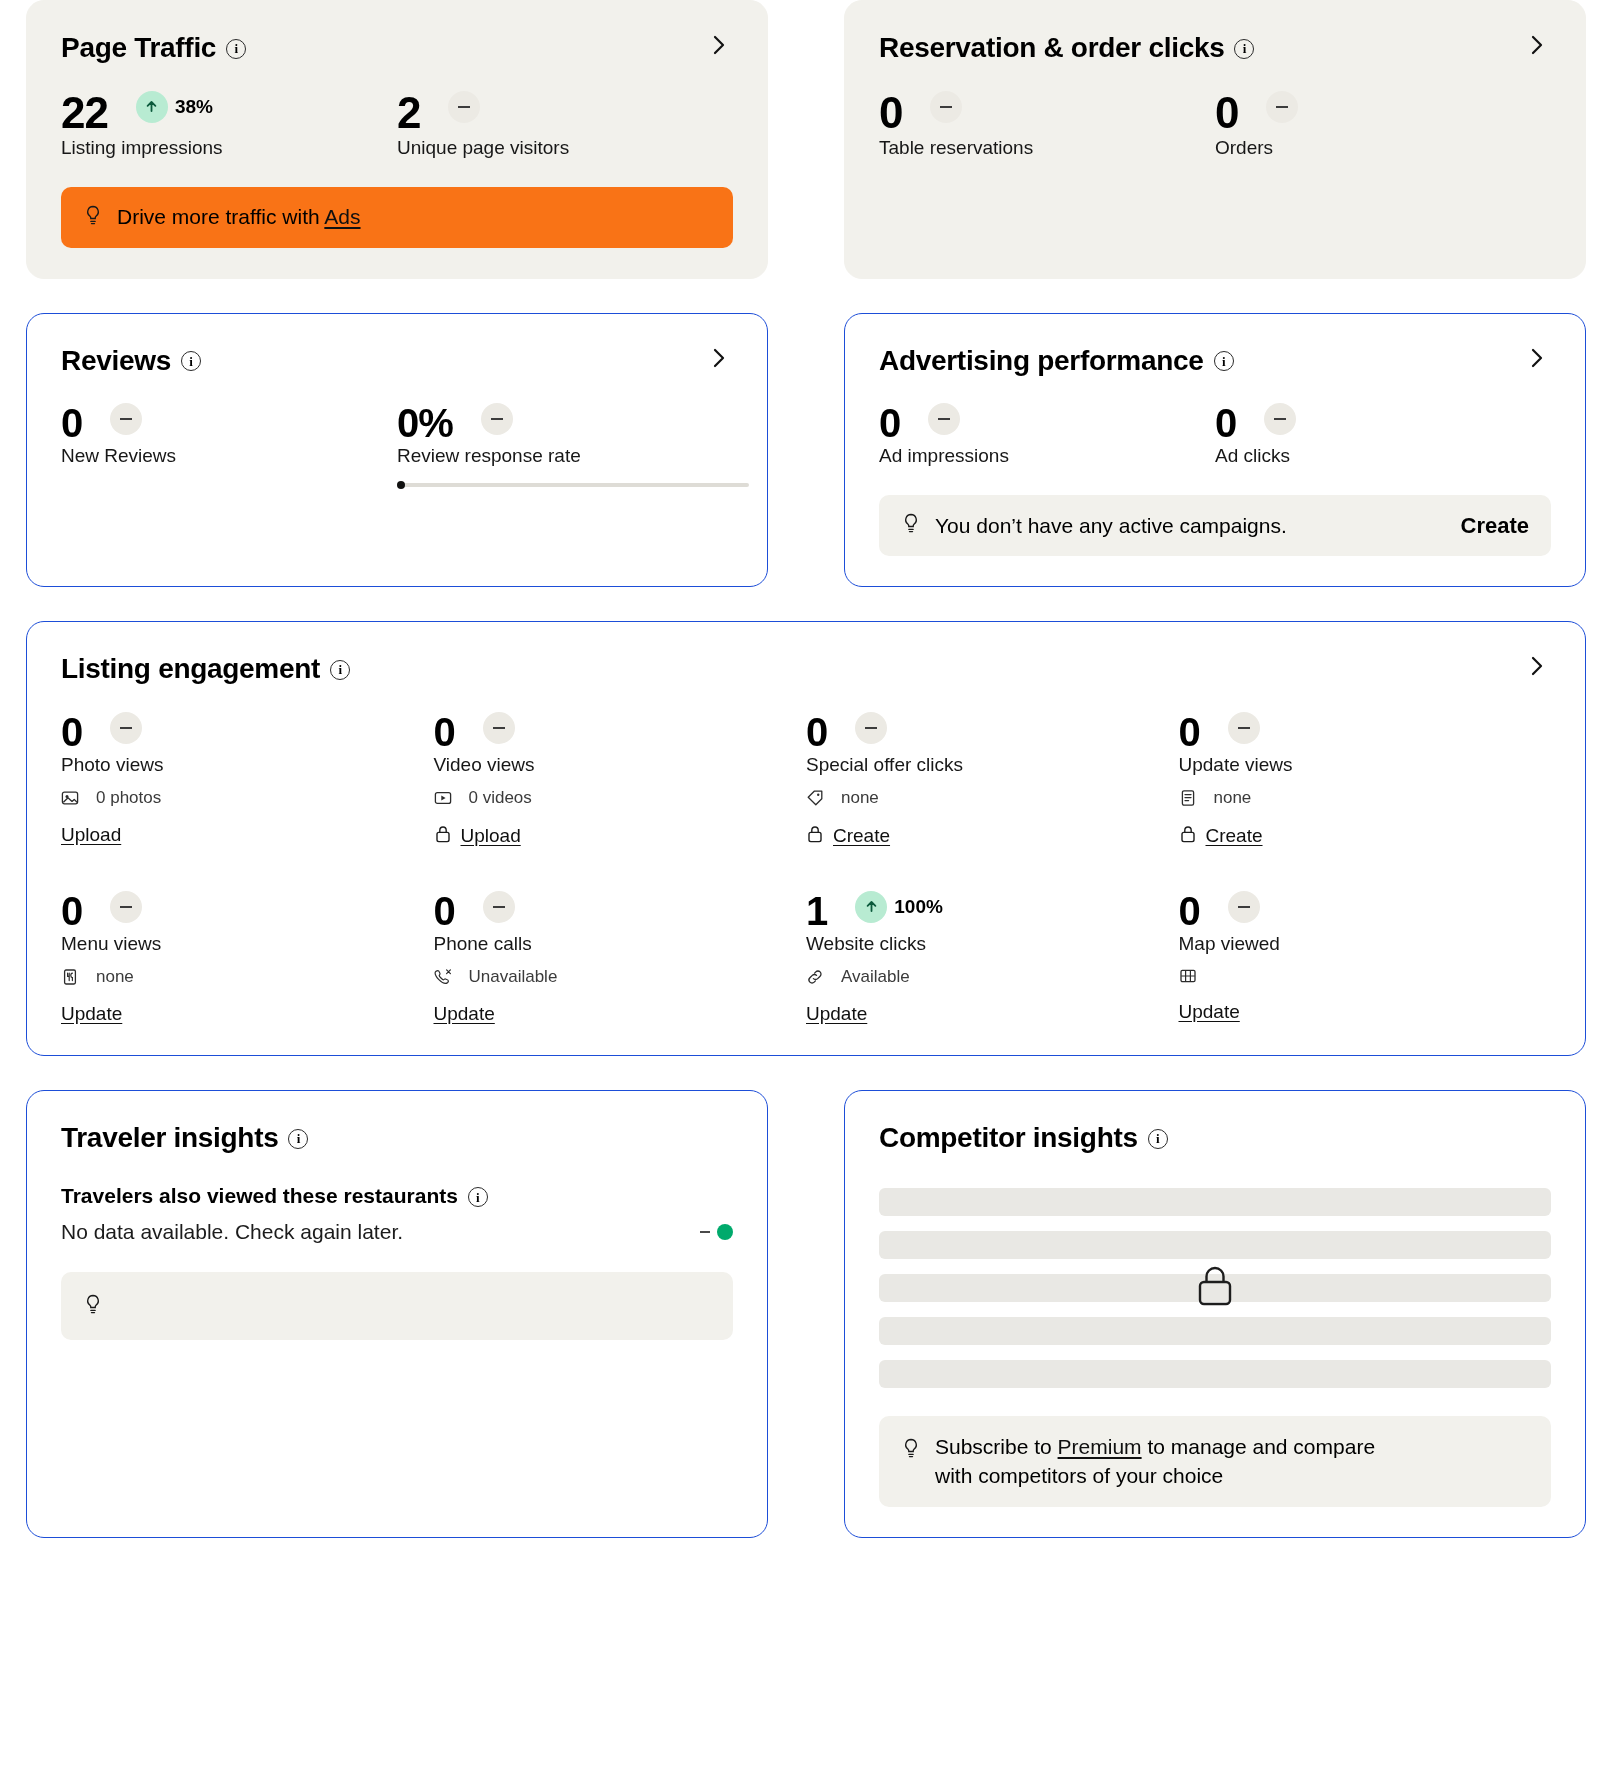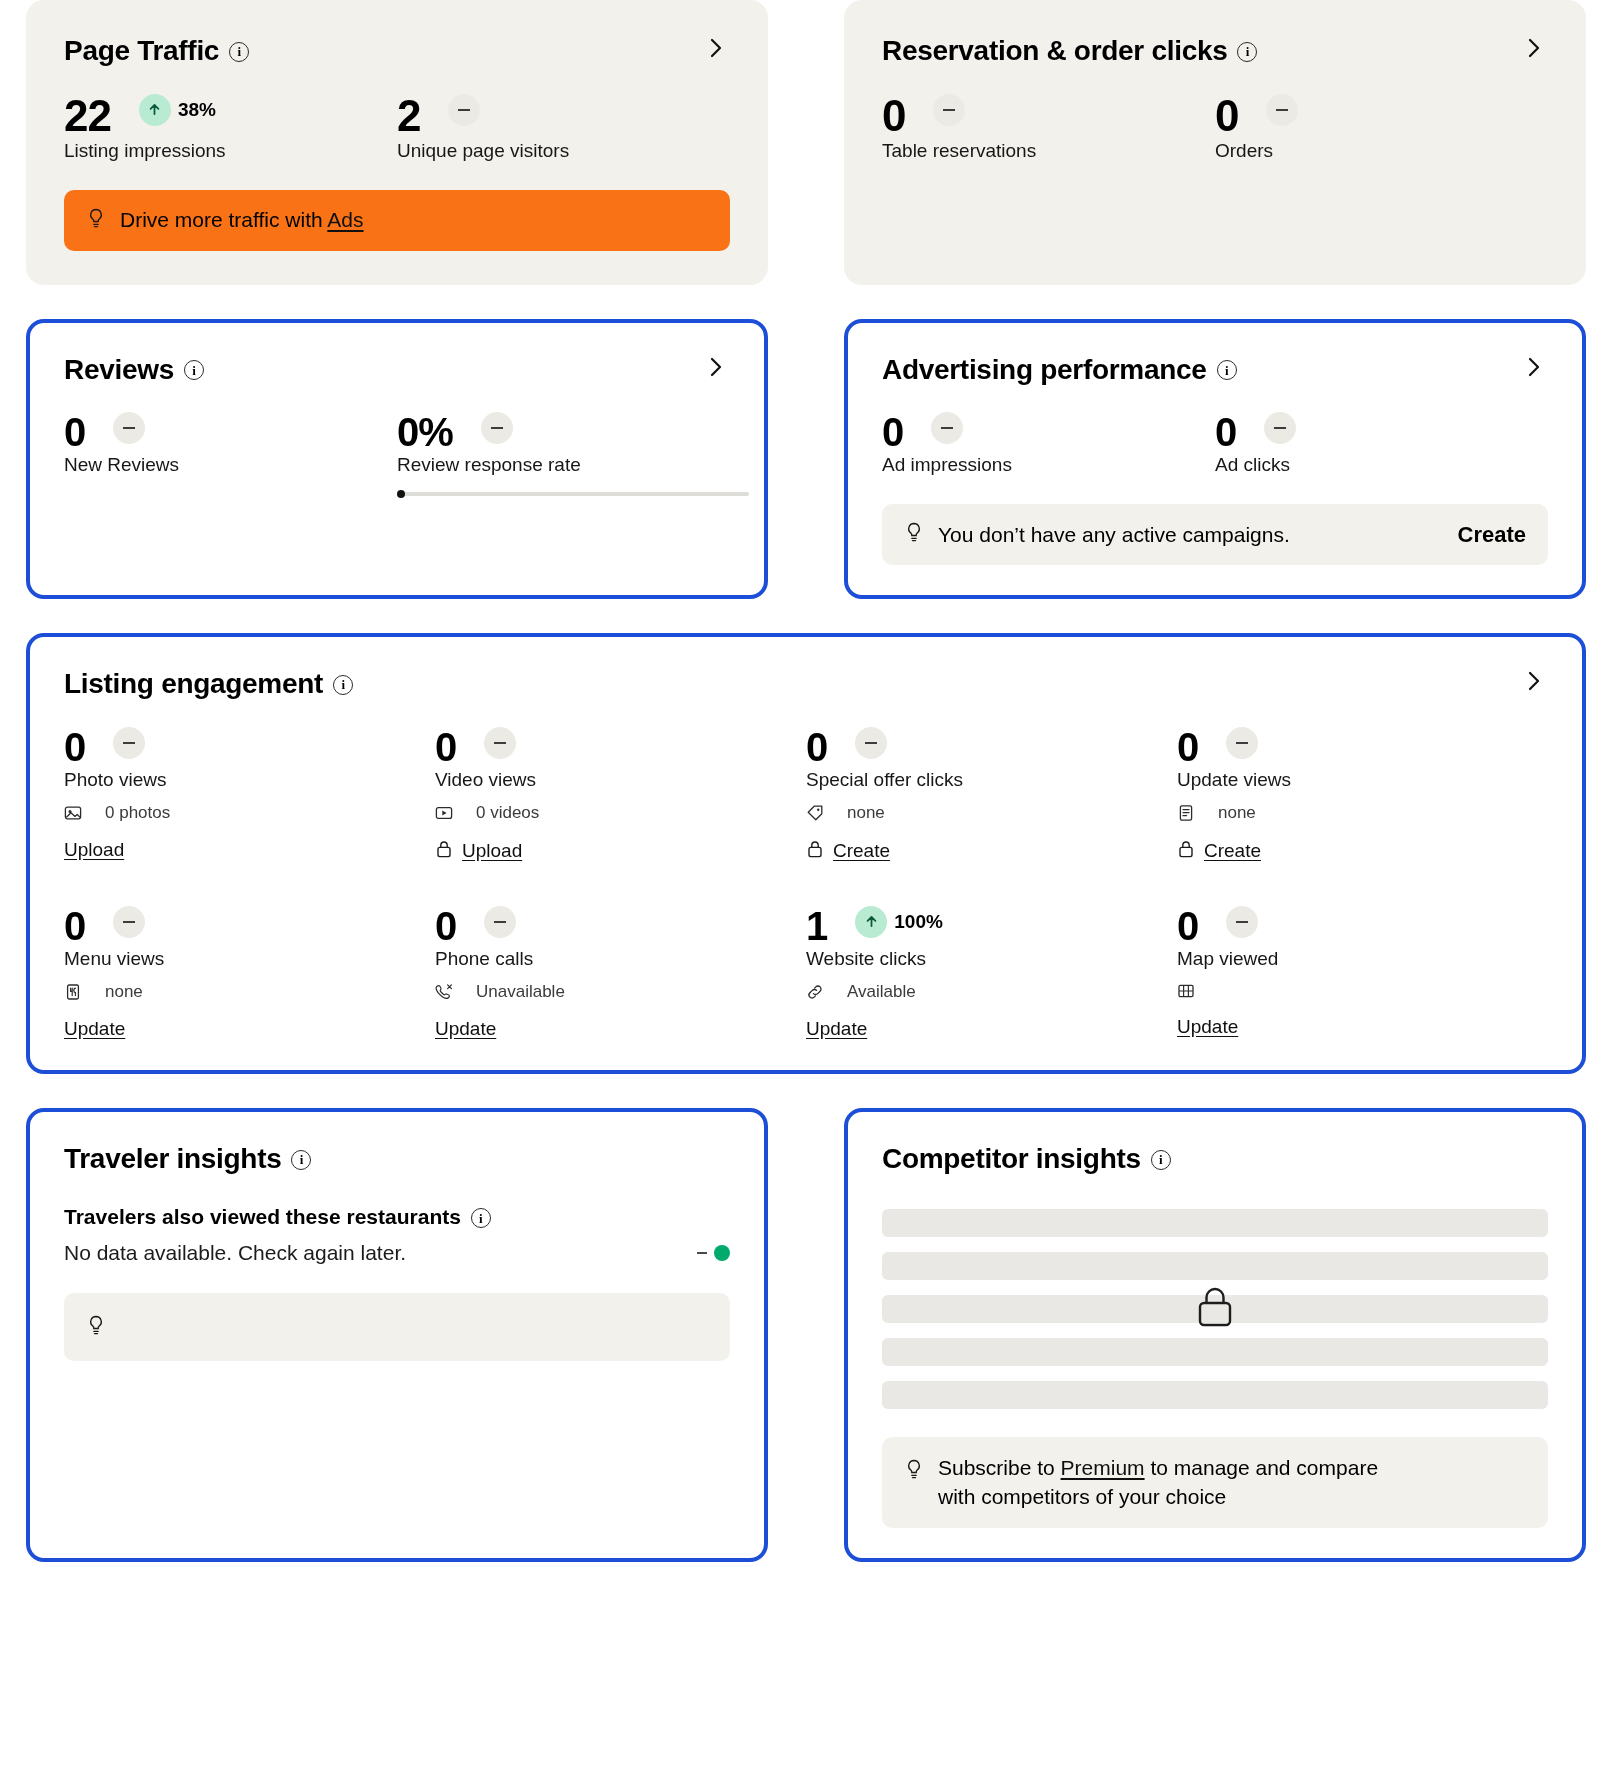--- a/index.html
+++ b/index.html
@@ -18,21 +18,21 @@
     flex-direction: column;
     gap: 34px;
   }
 
   .row {
     display: flex;
     gap: 76px;
   }
 
   .card {
-    border: 4px solid #1d4ed8;
+    border: 1px solid #1d4ed8;
     border-radius: 18px;
     background: #ffffff;
     padding: 30px 34px 30px 34px;
     position: relative;
   }
   .card.filled {
     background: #f2f1ec;
     border-color: #f2f1ec;
   }
   .card.half { width: 748px; }
@@ -122,21 +122,21 @@
 
   .metric .label {
     margin-top: 2px;
     font-size: 19px;
     color: #171717;
   }
   .metric .sub {
     margin-top: 12px;
     display: flex;
     align-items: center;
-    gap: 23px;
+    gap: 17px;
     font-size: 17px;
     color: #3b3b3b;
   }
   .metric .sub svg { display: block; flex: none; }
 
   .metric .action {
     margin-top: 16px;
     display: flex;
     align-items: center;
     gap: 9px;

